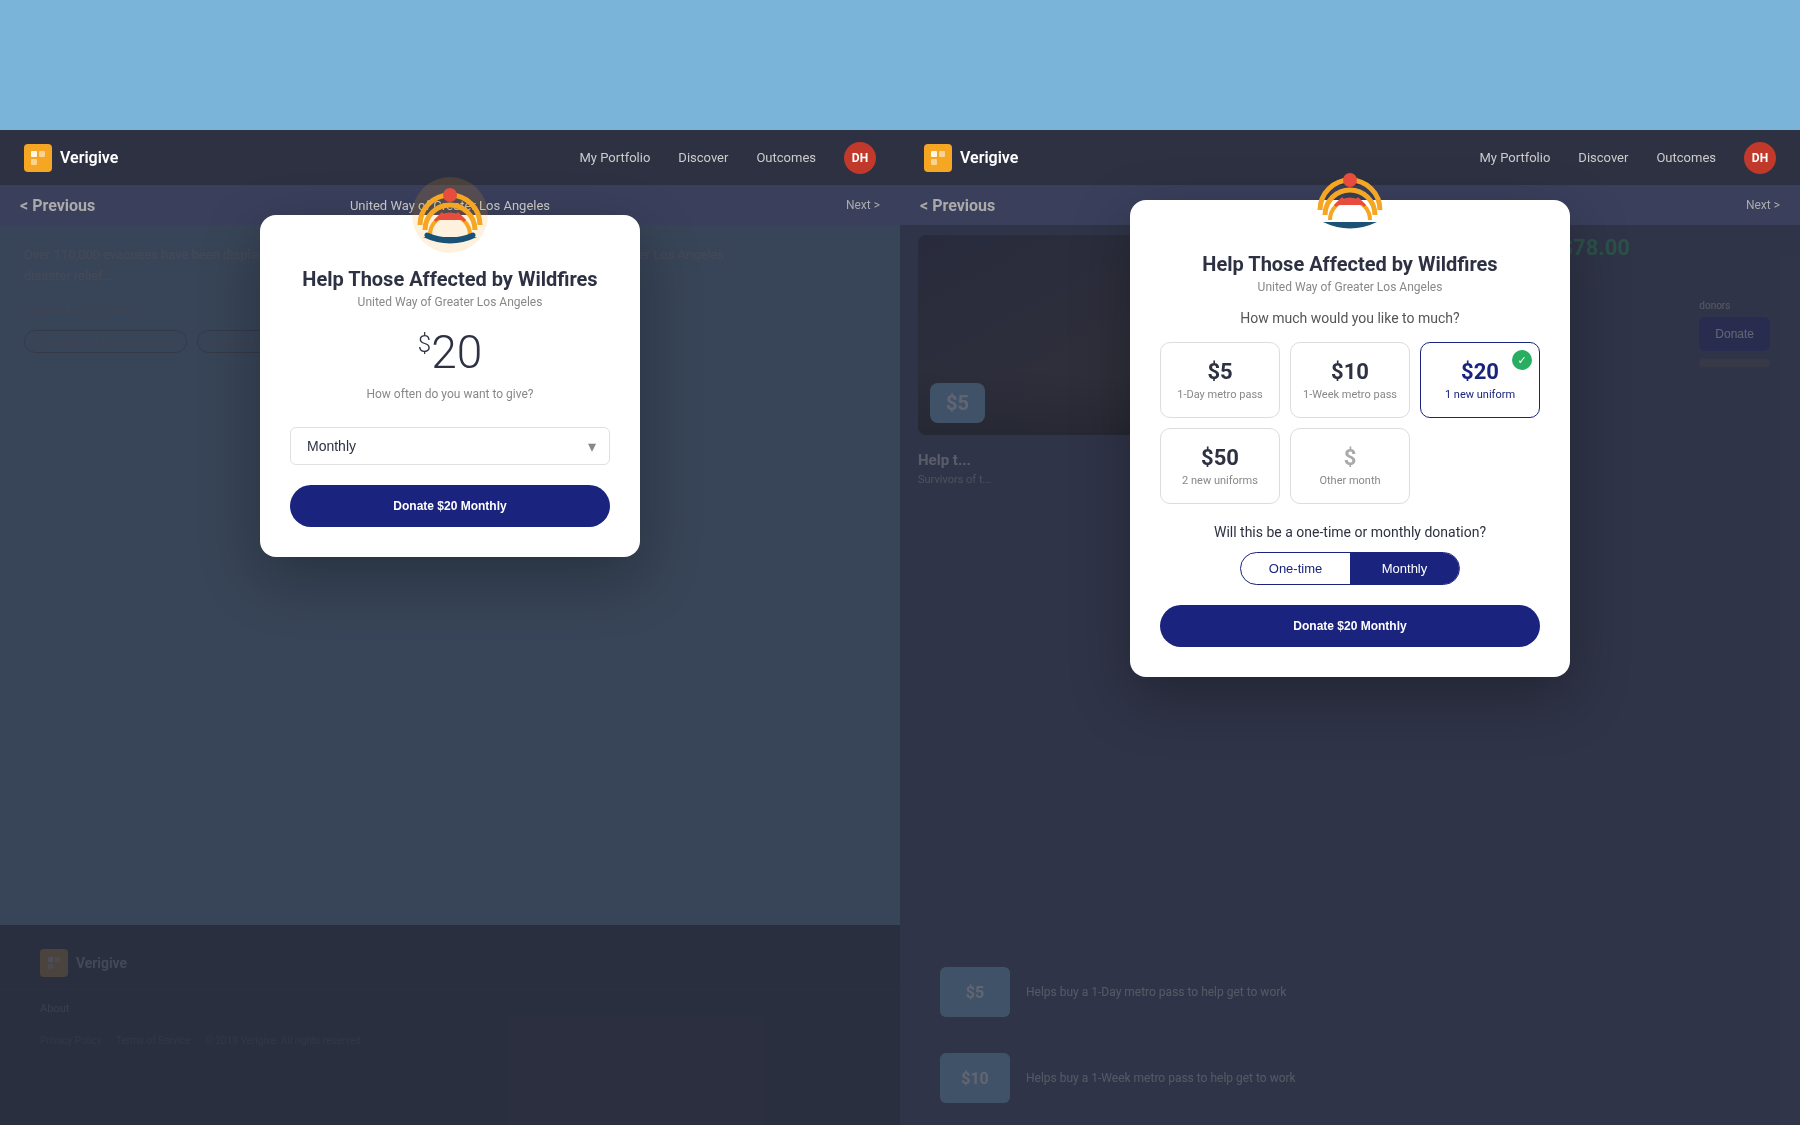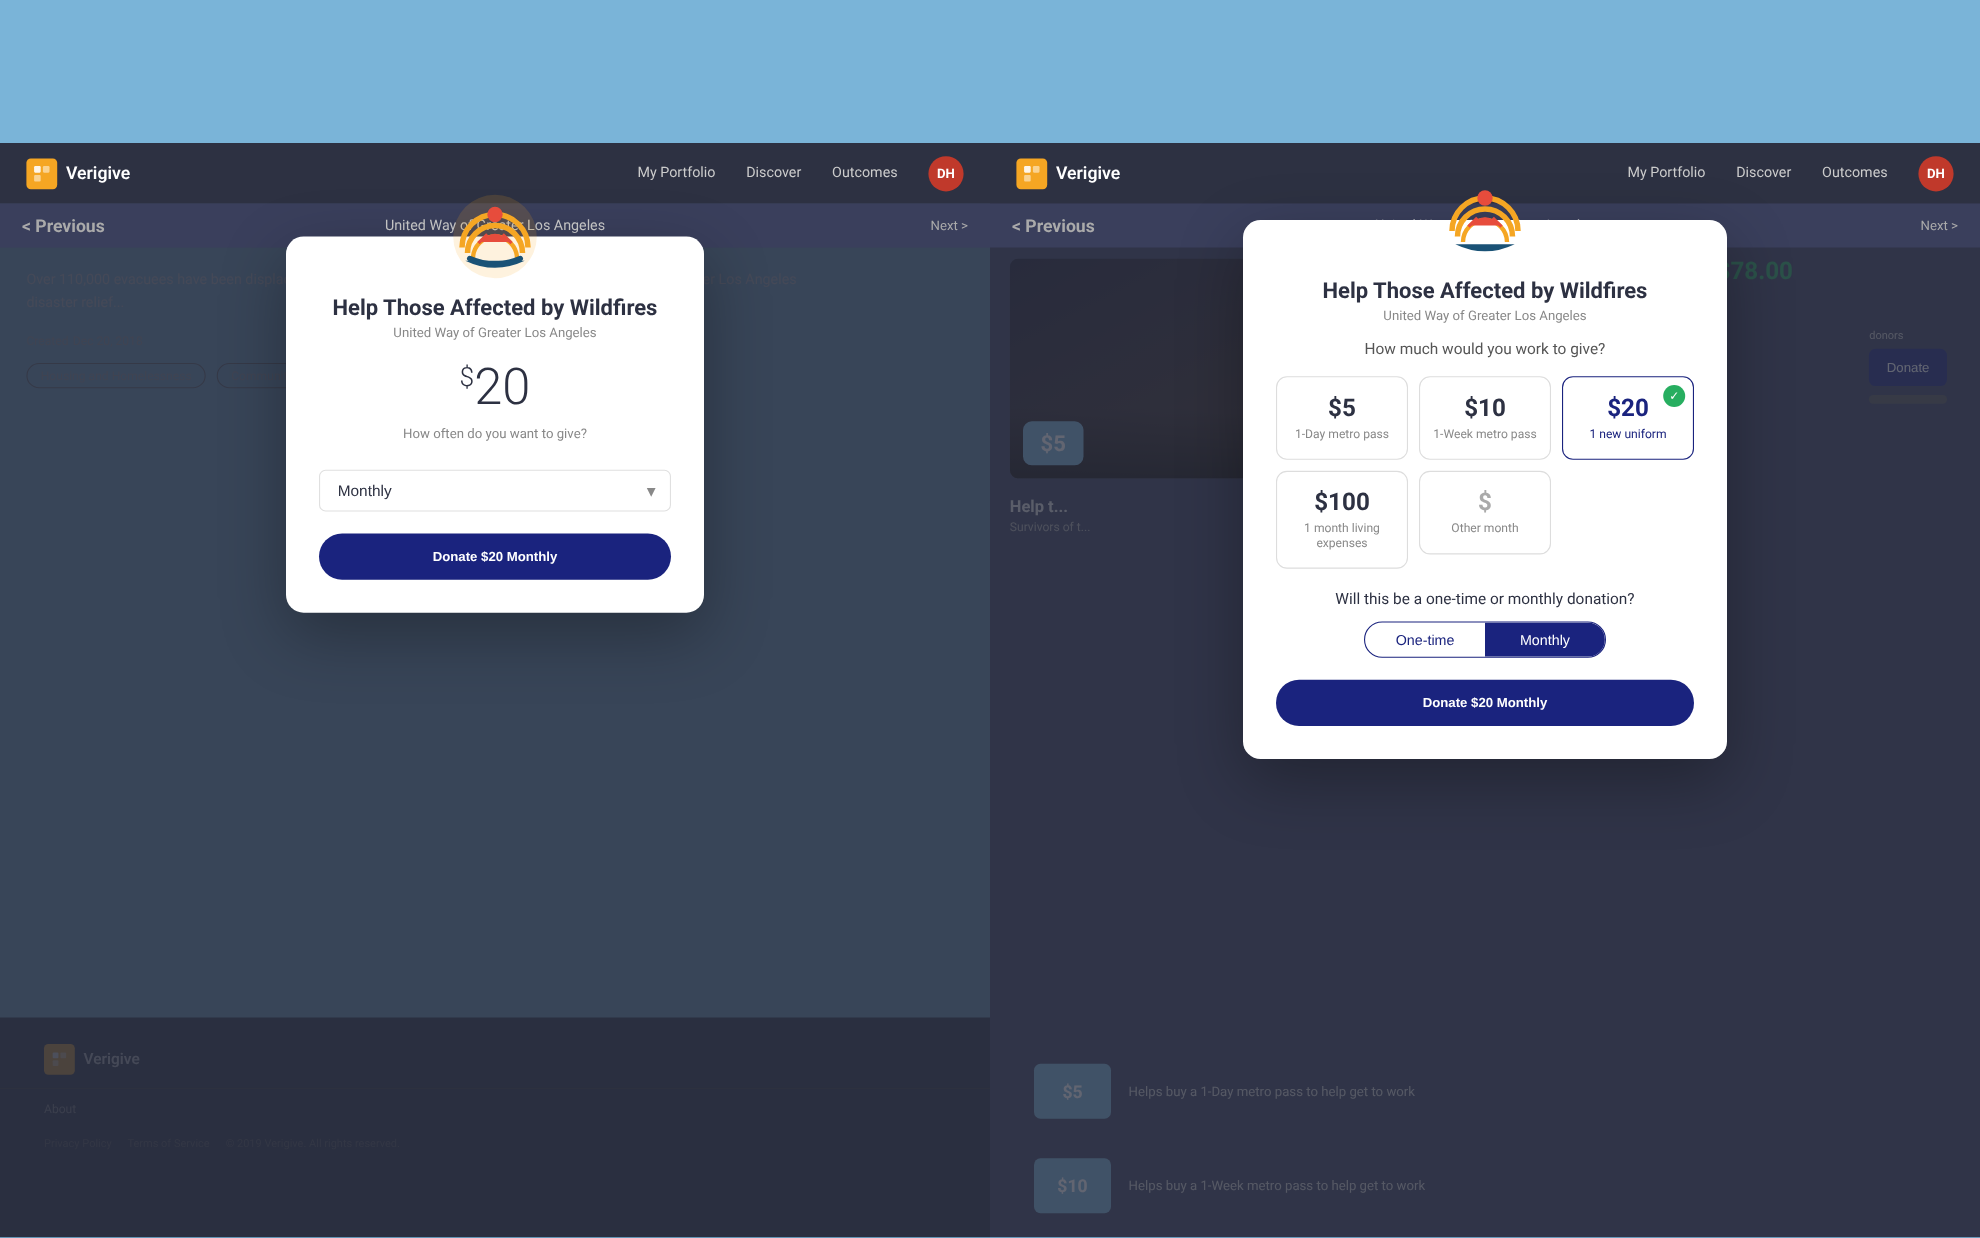--- a/index.html
+++ b/index.html
@@ -721,21 +721,21 @@
         <path d="M 32 55 Q 45 40 58 55" fill="#e74c3c"></path>
         <line x1="38" y1="48" x2="30" y2="56" stroke="#e74c3c" stroke-width="3"></line>
         <line x1="52" y1="48" x2="60" y2="56" stroke="#e74c3c" stroke-width="3"></line>
         <path d="M 18 72 Q 45 85 72 72" fill="#1a5276"></path>
       </svg>
     </div>
 
     <h2 class="modal-title">Help Those Affected by Wildfires</h2>
     <p class="modal-subtitle">United Way of Greater Los Angeles</p>
 
-    <p class="how-much-label">How much would you work to give?</p>
+    <p class="how-much-label">How much would you like to much?</p>
 
     
     <div class="amount-grid">
 
       <div class="amount-card-wrap">
         <div class="amount-card">
           <span class="amount-card-value">$5</span>
           <span class="amount-card-label">1-Day metro pass</span>
         </div>
       </div>
@@ -748,27 +748,27 @@
       </div>
 
       <div class="amount-card-wrap">
         <div class="amount-card selected">
           <div class="selected-badge">✓</div>
           <span class="amount-card-value">$20</span>
           <span class="amount-card-label">1 new uniform</span>
         </div>
       </div>
 
-
       <div class="amount-card-wrap">
         <div class="amount-card">
-          <span class="amount-card-value">$100</span>
-          <span class="amount-card-label">1 month living expenses</span>
+          <span class="amount-card-value">$50</span>
+          <span class="amount-card-label">2 new uniforms</span>
         </div>
       </div>
+
 
       <div class="amount-card-wrap">
         <div class="amount-card other-amount-card">
           <span class="amount-card-value">$</span>
           <span class="amount-card-label">Other month</span>
         </div>
       </div>
     </div>
 
     

